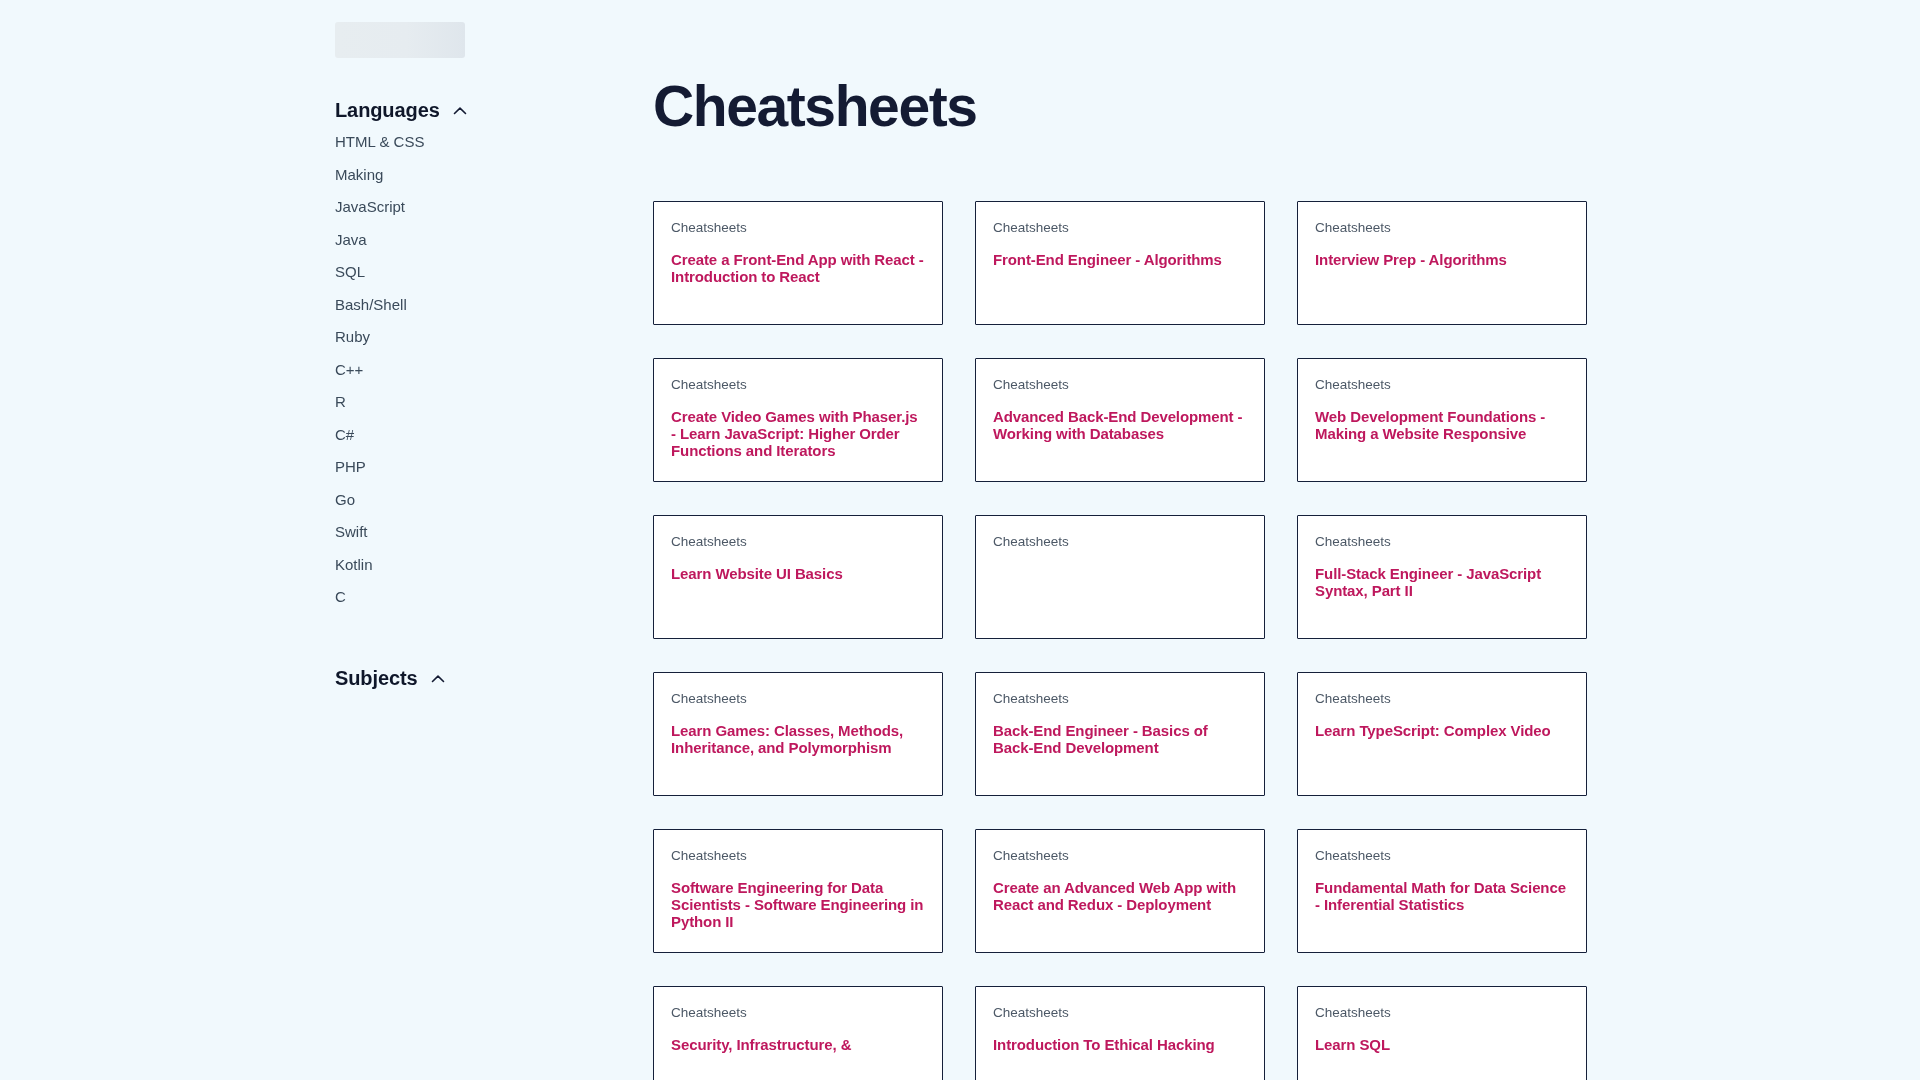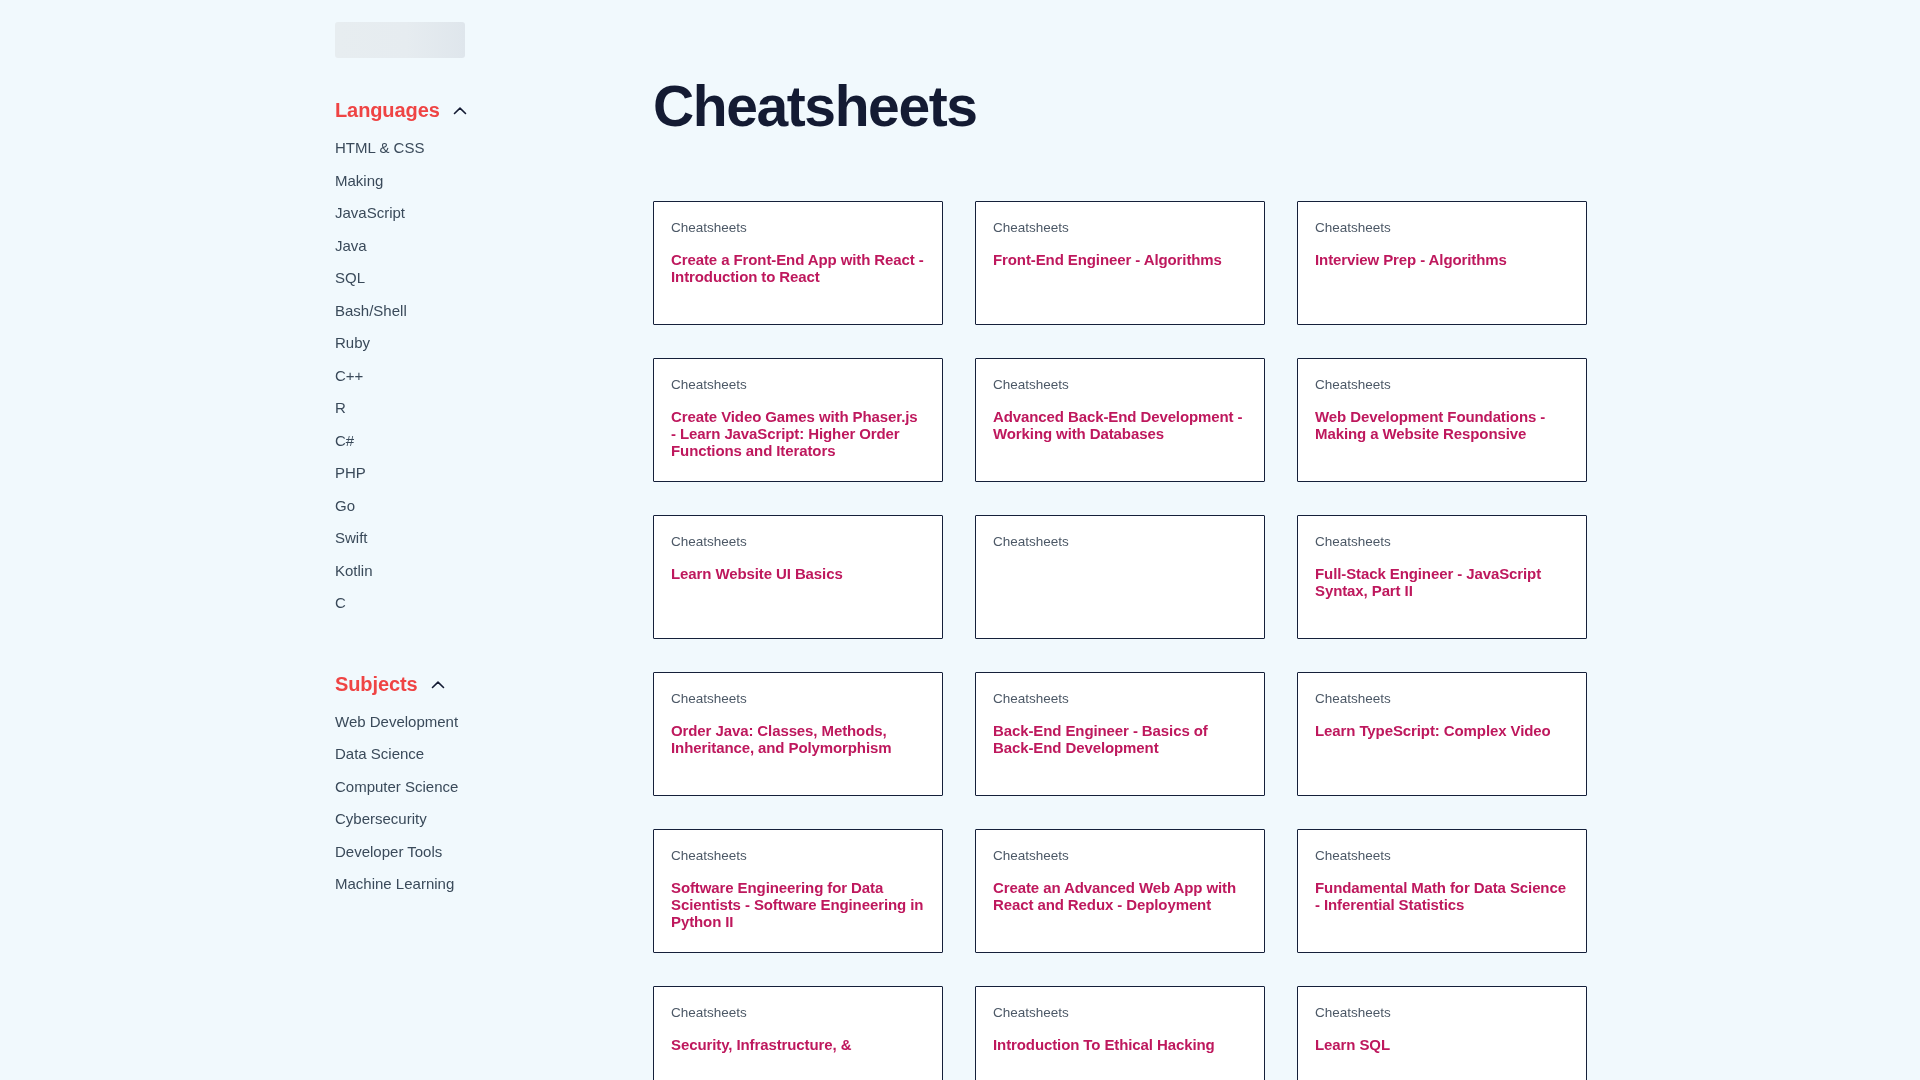--- a/index.html
+++ b/index.html
@@ -26,36 +26,36 @@
   }
   .sidebar-inner { position:absolute; left:0; top:100px; width:300px; }
 
   .section { margin-bottom:0; }
   .section-header {
     display:flex;
     align-items:center;
     gap:13px;
     font-size:20px;
     font-weight:700;
-    color:#ef4444;
+    color:#0f172a;
     letter-spacing:-0.1px;
     line-height:1;
     padding:0;
     cursor:pointer;
     width:max-content;
   }
   .chev {
     display:inline-block;
     width:14px; height:14px;
     position:relative;
     top:1px;
   }
   .chev svg { display:block; }
 
-  .section-list { margin-top:20px; }
+  .section-list { margin-top:14px; }
   .section-list li {
     list-style:none;
     font-size:15px;
     color:#3a4a5a;
     line-height:1;
     padding:0 0 17.5px 0;
     cursor:pointer;
     width:max-content;
   }
 
@@ -145,28 +145,20 @@
         <div class="section-gap"></div>
         <div class="section">
           <div class="section-header">
             <span>Subjects</span>
             <span class="chev">
               <svg width="14" height="14" viewBox="0 0 14 14" fill="none">
                 <path d="M1.5 9.5L7 4.2L12.5 9.5" stroke="#141b33" stroke-width="1.6" stroke-linecap="round" stroke-linejoin="round"></path>
               </svg>
             </span>
           </div>
-          <ul class="section-list">
-            <li>Web Development</li>
-            <li>Data Science</li>
-            <li>Computer Science</li>
-            <li>Cybersecurity</li>
-            <li>Developer Tools</li>
-            <li>Machine Learning</li>
-          </ul>
         </div>
       </div>
   </aside>
 
   <main class="main">
     <h1 class="page-title">Cheatsheets</h1>
     <div class="card-grid">
         <div class="card">
           <div class="card-kicker">Cheatsheets</div>
           <div class="card-title">Create a Front-End App with React - Introduction to React</div>
@@ -197,21 +189,21 @@
         </div>
         <div class="card">
           <div class="card-kicker">Cheatsheets</div>
         </div>
         <div class="card">
           <div class="card-kicker">Cheatsheets</div>
           <div class="card-title">Full-Stack Engineer - JavaScript Syntax, Part II</div>
         </div>
         <div class="card">
           <div class="card-kicker">Cheatsheets</div>
-          <div class="card-title">Order Java: Classes, Methods, Inheritance, and Polymorphism</div>
+          <div class="card-title">Learn Games: Classes, Methods, Inheritance, and Polymorphism</div>
         </div>
         <div class="card">
           <div class="card-kicker">Cheatsheets</div>
           <div class="card-title">Back-End Engineer - Basics of Back-End Development</div>
         </div>
         <div class="card">
           <div class="card-kicker">Cheatsheets</div>
           <div class="card-title">Learn TypeScript: Complex Video</div>
         </div>
         <div class="card">

